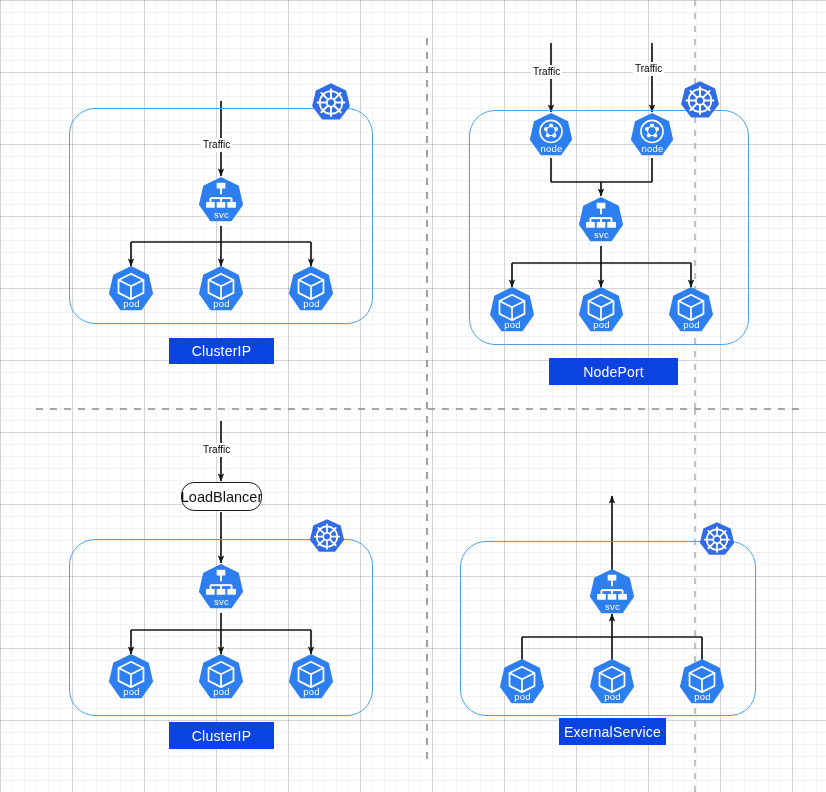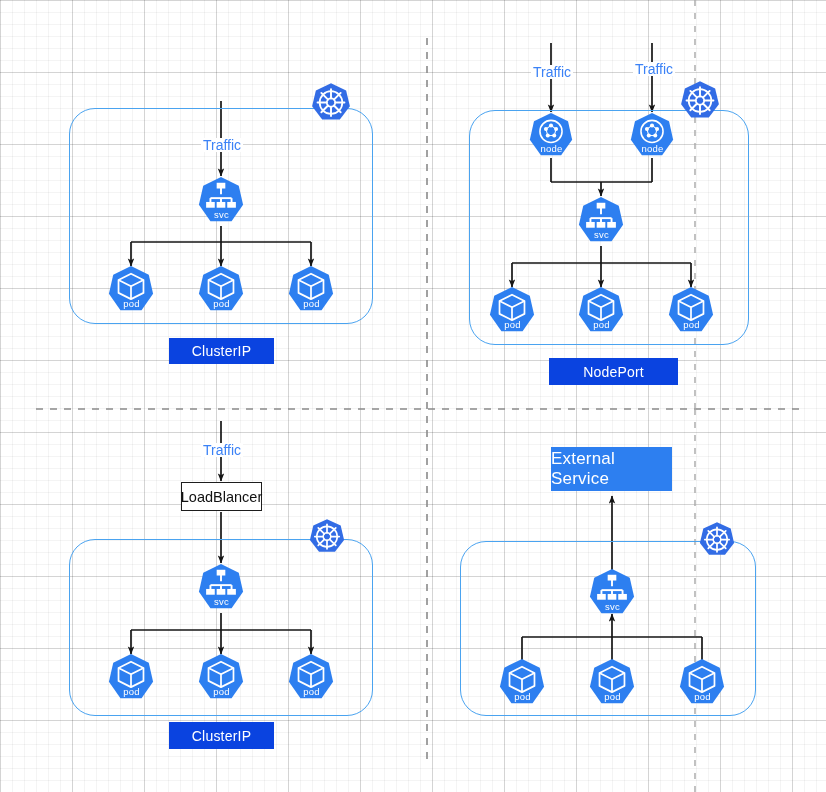--- a/index.html
+++ b/index.html
@@ -51,22 +51,22 @@
     border:1.4px solid #1d1d1d;
     color:#111111;
     display:flex;align-items:center;justify-content:center;
     font-size:14.5px;
     box-sizing:border-box;
   }
 
   
   .traffic-label{
     position:absolute;
-    font-size:14px;
-    color:#3b82f6;
+    font-size:10px;
+    color:#000000;
     background:#ffffff;
     padding:0 2px;
     white-space:nowrap;
     line-height:14px;
   }
 
   
   .glyph{position:absolute;}
   .glyph .cap{
     position:absolute;
@@ -371,21 +371,21 @@
           <line x1="50" y1="44" x2="50" y2="71"></line>
       </g>
     </svg>
     <div class="cap" style="top:33px;">pod</div>
   </div>
 
   <div class="chip" style="left:549px;top:358px;width:129px;height:27px;">NodePort</div>
 
   <div class="traffic-label" style="left:201px;top:443px;">Traffic</div>
 
-  <div class="plainbox" style="left:181px;top:482px;width:81px;height:29px;">LoadBlancer</div>
+  <div class="plainbox" style="left:181px;top:482px;width:81px;height:29px;border-radius:13px;">LoadBlancer</div>
 
   <div class="glyph" style="left:197px;top:563px;width:48px;height:50px;">
     <svg viewBox="0 0 100 104" width="48" height="50">
       <polygon points="50,2 87,20 96,60 72,94 28,94 4,60 13,20" fill="#2d7ff0"></polygon>
       <g stroke="#ffffff" stroke-width="4" fill="none">
         <line x1="50" y1="24" x2="50" y2="38"></line>
         <line x1="28" y1="46" x2="72" y2="46"></line>
         <line x1="28" y1="46" x2="28" y2="55"></line>
         <line x1="50" y1="46" x2="50" y2="55"></line>
         <line x1="72" y1="46" x2="72" y2="55"></line>
@@ -427,21 +427,20 @@
         <polygon points="50,18 76,31 76,58 50,71 24,58 24,31"></polygon>
         <polyline points="24,31 50,44 76,31"></polyline>
           <line x1="50" y1="44" x2="50" y2="71"></line>
       </g>
     </svg>
     <div class="cap" style="top:33px;">pod</div>
   </div>
 
   <div class="chip" style="left:169px;top:722px;width:105px;height:27px;">ClusterIP</div>
 
-  <div class="chip light" style="left:551px;top:447px;width:121px;height:44px;">External Service</div>
 
   <div class="glyph" style="left:588px;top:568px;width:48px;height:50px;">
     <svg viewBox="0 0 100 104" width="48" height="50">
       <polygon points="50,2 87,20 96,60 72,94 28,94 4,60 13,20" fill="#2d7ff0"></polygon>
       <g stroke="#ffffff" stroke-width="4" fill="none">
         <line x1="50" y1="24" x2="50" y2="38"></line>
         <line x1="28" y1="46" x2="72" y2="46"></line>
         <line x1="28" y1="46" x2="28" y2="55"></line>
         <line x1="50" y1="46" x2="50" y2="55"></line>
         <line x1="72" y1="46" x2="72" y2="55"></line>
@@ -481,14 +480,15 @@
       <polygon points="50,2 87,20 96,60 72,94 28,94 4,60 13,20" fill="#2d7ff0"></polygon>
       <g stroke="#ffffff" stroke-width="3.6" fill="none" stroke-linejoin="round">
         <polygon points="50,18 76,31 76,58 50,71 24,58 24,31"></polygon>
         <polyline points="24,31 50,44 76,31"></polyline>
           <line x1="50" y1="44" x2="50" y2="71"></line>
       </g>
     </svg>
     <div class="cap" style="top:33px;">pod</div>
   </div>
 
+  <div class="chip" style="left:559px;top:718px;width:107px;height:27px;">ExernalService</div>
 
 </div>
 
 </body></html>

